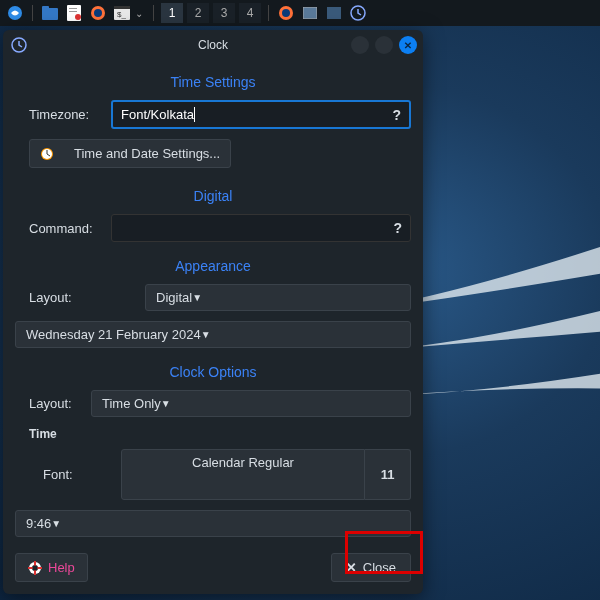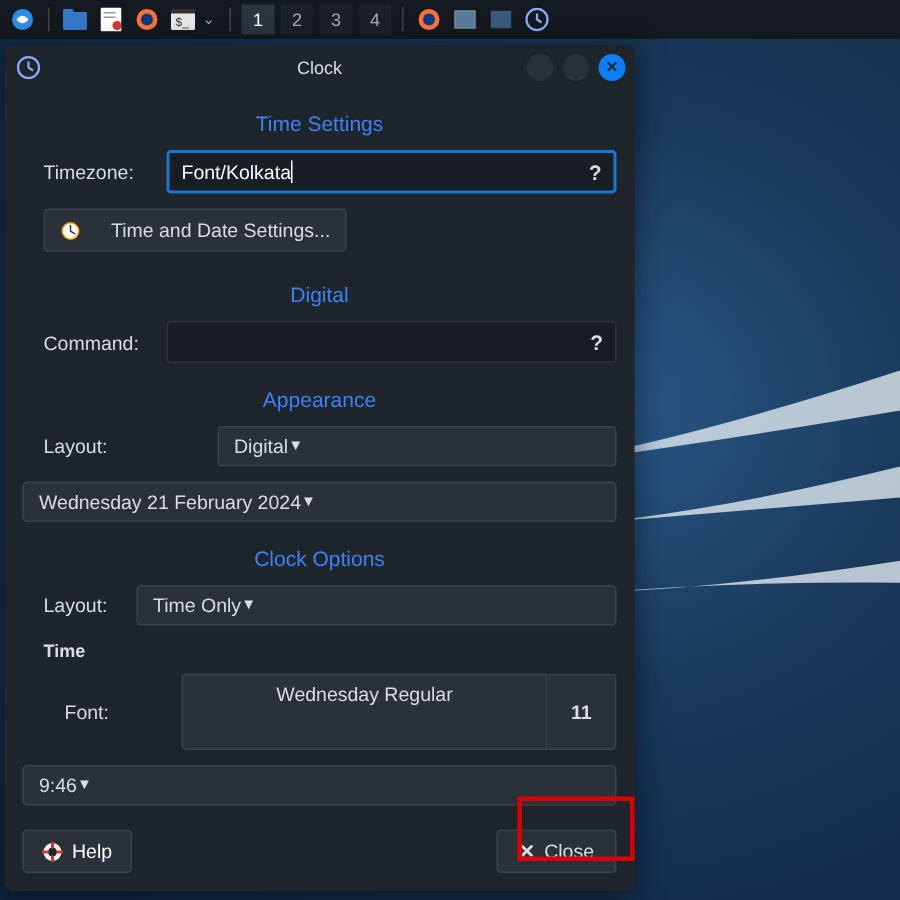--- a/index.html
+++ b/index.html
@@ -30,21 +30,21 @@
 .input-cmd { flex: 1; background: #181e24; border: 1px solid #333; border-radius: 3px; height: 28px; position: relative; }
 .help-q { position: absolute; right: 8px; top: 50%; transform: translateY(-50%); font-weight: bold; color: #d8dee4; font-size: 14px; }
 .tds-btn { display: flex; align-items: center; gap: 20px; background: #2a3138; border: 1px solid #3a424a; border-radius: 3px; padding: 6px 10px; margin-left: 14px; cursor: pointer; font-size: 13px; color: #d8dee4; }
 .dropdown { flex: 1; background: #2a3138; border: 1px solid #3a424a; border-radius: 3px; padding: 5px 10px; display: flex; align-items: center; justify-content: flex-start; cursor: pointer; font-size: 13px; color: #d8dee4; }
 .dropdown .chev { font-size: 10px; }
 .font-row { display: flex; flex: 1; gap: 0; }
 .font-btn { flex: 1; background: #2a3138; border: 1px solid #3a424a; border-radius: 3px 0 0 3px; padding: 5px 10px; text-align: center; cursor: pointer; font-size: 13px; }
 .font-size-btn { width: 46px; background: #2a3138; border: 1px solid #3a424a; border-left: none; border-radius: 0 3px 3px 0; padding: 17px 10px; text-align: center; cursor: pointer; font-weight: bold; font-size: 13px; }
 .sub-h { font-weight: bold; font-size: 12px; padding-left: 14px; margin: 6px 0 8px 0; }
 .footer { display: flex; justify-content: space-between; align-items: center; margin-top: 16px; }
-.help-btn { display: flex; align-items: center; gap: 6px; background: #2a3138; border: 1px solid #3a424a; border-radius: 3px; padding: 6px 12px; cursor: pointer; font-size: 13px; color: #ffffff; }
+.help-btn { display: flex; align-items: center; gap: 6px; background: #2a3138; border: 1px solid #3a424a; border-radius: 3px; padding: 6px 12px; cursor: pointer; font-size: 13px; color: #ec4899; }
 .close-btn { display: flex; align-items: center; gap: 6px; background: #2a3138; border: 1px solid #3a424a; border-radius: 3px; padding: 6px 14px; cursor: pointer; font-size: 13px; color: #d8dee4; }
 .highlight-box { position: absolute; border: 3px solid #dc0000; width: 78px; height: 43px; left: 345px; top: 531px; pointer-events: none; }
 .indent .label { padding-left: 28px; min-width: 96px; }
 </style>
 </head>
 <body>
 
 <div class="wallpaper">
   <svg width="320" height="260" viewBox="0 0 320 260">
     <path d="M 320 40 Q 120 110 0 130 Q 120 115 320 80" fill="#e8f0f5" opacity="0.85"></path>
@@ -178,21 +178,21 @@
       <div class="label" style="min-width:66px">Layout:</div>
       <div class="dropdown">
         <span>Time Only</span>
           <span class="chev">▼</span>
       </div>
     </div>
     <div class="sub-h">Time</div>
     <div class="row indent">
       <div class="label">Font:</div>
       <div class="font-row">
-        <div class="font-btn">Wednesday Regular</div>
+        <div class="font-btn">Calendar Regular</div>
         <div class="font-size-btn">11</div>
       </div>
     </div>
     <div class="row indent">
       <div class="dropdown">
         <span>9:46</span>
           <span class="chev">▼</span>
       </div>
     </div>
 

